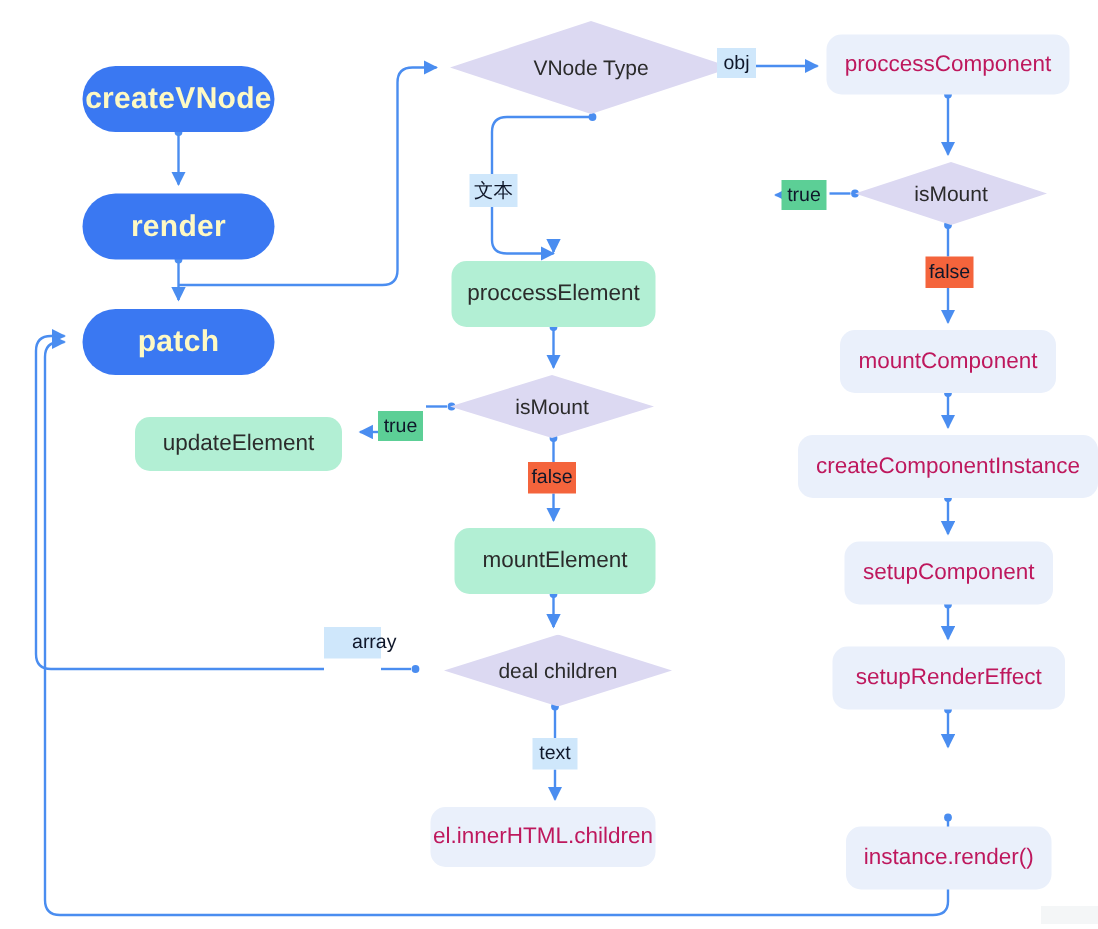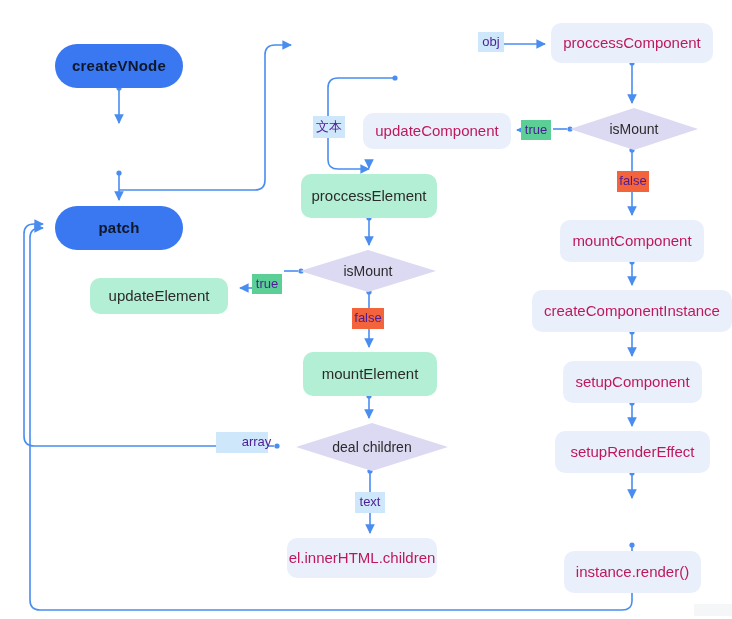--- a/index.html
+++ b/index.html
@@ -27,23 +27,23 @@
     display: flex;
     align-items: center;
     justify-content: center;
     box-sizing: border-box;
     text-align: center;
     line-height: 1.1;
     white-space: nowrap;
   }
   .node-blue {
     background: #3a78f2;
-    color: #0f172a;
+    color: #fef9c3;
     border-radius: 22px;
-    font-size: 15px;
+    font-size: 20px;
     font-weight: bold;
     letter-spacing: .2px;
   }
   .node-green {
     background: #b2efd4;
     color: #2b2b2b;
     border-radius: 10px;
     font-size: 15px;
   }
   .node-gray {
@@ -72,21 +72,21 @@
   .diamond .dlabel {
     position: relative;
     z-index: 2;
   }
   .elabel {
     position: absolute;
     display: flex;
     align-items: center;
     justify-content: center;
     font-size: 13px;
-    color: #4c1d95;
+    color: #0f172a;
     padding: 1px 3px;
     box-sizing: border-box;
     white-space: nowrap;
     line-height: 1.15;
   }
   .lbl-blue { background: #cfe7fb; }
   .lbl-green { background: #5ccf96; }
   .lbl-orange { background: #f4643c; }
   .artifact {
     position: absolute;
@@ -213,40 +213,40 @@
         <path d="M632,545 L632,601 Q632,610 622,610 L40,610 Q30,610 30,600 L30,238 Q30,228 40,228 L43,228" marker-end="url(#arrow)"></path>
       </g>
 
     </g>
   </svg>
 
   <div class="node node-blue" style="left:55px;top:44px;width:128px;height:44px;">
     <span>createVNode</span>
   </div>
 
+  <div class="node node-blue" style="left:55px;top:129px;width:128px;height:44px;">
+    <span>render</span>
+  </div>
 
   <div class="node node-green" style="left:90px;top:278px;width:138px;height:36px;">
     <span>updateElement</span>
   </div>
 
   <div class="node node-blue" style="left:55px;top:206px;width:128px;height:44px;">
     <span>patch</span>
   </div>
 
   <div class="node node-green" style="left:301px;top:174px;width:136px;height:44px;">
     <span>proccessElement</span>
   </div>
 
   <div class="node node-green" style="left:303px;top:352px;width:134px;height:44px;">
     <span>mountElement</span>
   </div>
 
-  <div class="node node-gray" style="left:363px;top:113px;width:148px;height:36px;">
-    <span>updateComponent</span>
-  </div>
 
   <div class="node node-gray" style="left:287px;top:538px;width:150px;height:40px;">
     <span>el.innerHTML.children</span>
   </div>
 
   <div class="node node-gray" style="left:551px;top:23px;width:162px;height:40px;">
     <span>proccessComponent</span>
   </div>
 
   <div class="node node-gray" style="left:560px;top:220px;width:144px;height:42px;">
@@ -262,20 +262,24 @@
   </div>
 
   <div class="node node-gray" style="left:555px;top:431px;width:155px;height:42px;">
     <span>setupRenderEffect</span>
   </div>
 
   <div class="node node-gray" style="left:564px;top:503px;width:137px;height:42px;margin-top:48px;">
     <span>instance.render()</span>
   </div>
 
+  <div class="diamond" style="left:300px;top:14px;width:188px;height:62px;">
+    <span class="dshape"></span>
+    <span class="dlabel">VNode Type</span>
+  </div>
 
   <div class="diamond" style="left:300px;top:250px;width:136px;height:42px;">
     <span class="dshape"></span>
     <span class="dlabel">isMount</span>
   </div>
 
   <div class="diamond" style="left:296px;top:423px;width:152px;height:48px;">
     <span class="dshape"></span>
     <span class="dlabel">deal children</span>
   </div>
@@ -302,21 +306,21 @@
   </div>
 
   <div class="elabel lbl-green" style="left:252px;top:274px;width:30px;height:20px;">
     <span>true</span>
   </div>
 
   <div class="elabel lbl-orange" style="left:352px;top:308px;width:32px;height:21px;">
     <span>false</span>
   </div>
 
-  <div class="elabel lbl-blue" style="left:216px;top:432px;width:52px;height:21px;padding-left:32px;">
+  <div class="elabel lbl-blue" style="left:216px;top:418px;width:38px;height:21px;padding-left:32px;">
     <span>array</span>
   </div>
 
   <div class="elabel lbl-blue" style="left:355px;top:492px;width:30px;height:21px;">
     <span>text</span>
   </div>
 
   <div class="artifact" style="left:694px;top:604px;width:38px;height:12px;"></div>
 
 </div>

